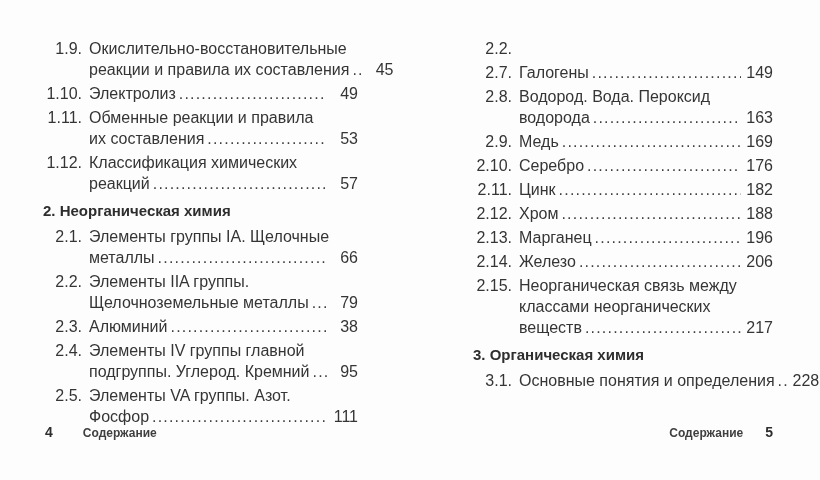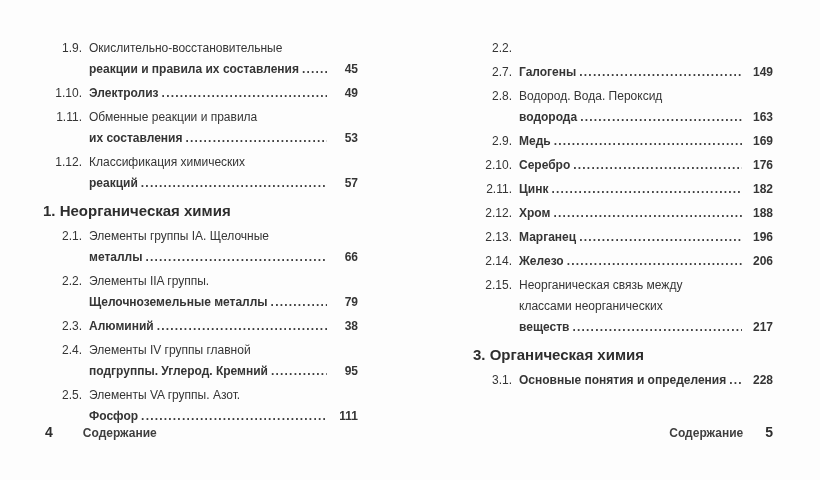--- a/index.html
+++ b/index.html
@@ -28,35 +28,34 @@
     line-height: 21px;
     margin-top: 6px;
     margin-bottom: 5px;
     color: #2e2e2e;
     white-space: nowrap;
   }
   .toc-entry {
     display: flex;
     align-items: flex-start;
     margin-bottom: 3px;
-    font-size: 12px;
+    font-size: 16px;
     line-height: 21px;
   }
   .toc-num {
     width: 39px;
     flex-shrink: 0;
     text-align: right;
     margin-right: 7px;
   }
   .toc-body { flex: 1 1 auto; min-width: 0; }
   .toc-line { white-space: nowrap; }
   .toc-line.last {
     display: flex;
     align-items: center;
-    font-weight: bold;
   }
   .toc-text { flex: 0 0 auto; white-space: nowrap; }
   .leader {
     flex: 1 1 auto;
     min-width: 10px;
     overflow: hidden;
     white-space: nowrap;
     margin-left: 3px;
     color: #3d3d3d;
   }
@@ -132,21 +131,21 @@
       <span class="toc-num">1.12.</span>
       <div class="toc-body">
         <div class="toc-line">Классификация химических</div>
         <div class="toc-line last">
           <span class="toc-text">реакций</span>
           <span class="leader"></span>
           <span class="toc-page">57</span>
         </div>
       </div>
     </div>
-    <div class="toc-heading">1. Неорганическая химия</div>
+    <div class="toc-heading">2. Неорганическая химия</div>
     <div class="toc-entry">
       <span class="toc-num">2.1.</span>
       <div class="toc-body">
         <div class="toc-line">Элементы группы IA. Щелочные</div>
         <div class="toc-line last">
           <span class="toc-text">металлы</span>
           <span class="leader"></span>
           <span class="toc-page">66</span>
         </div>
       </div>

